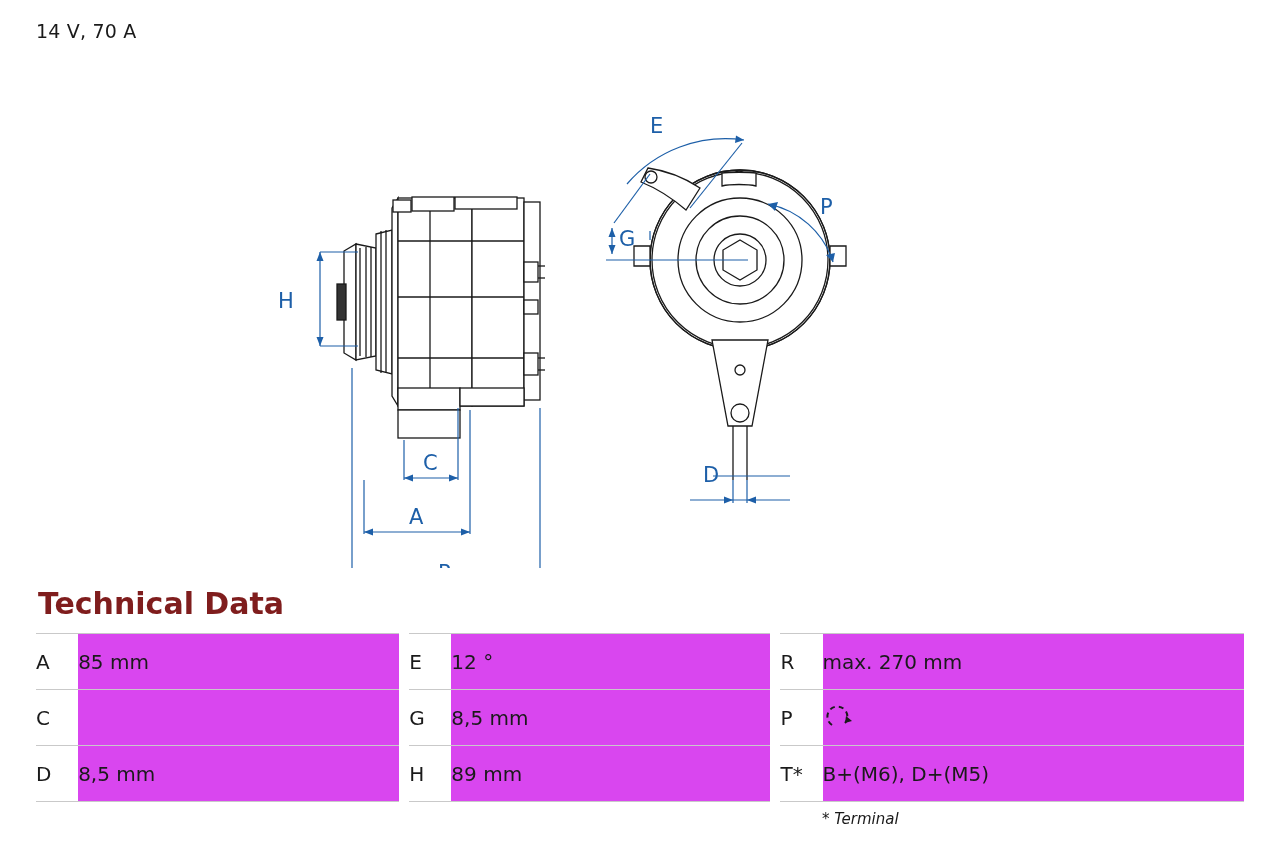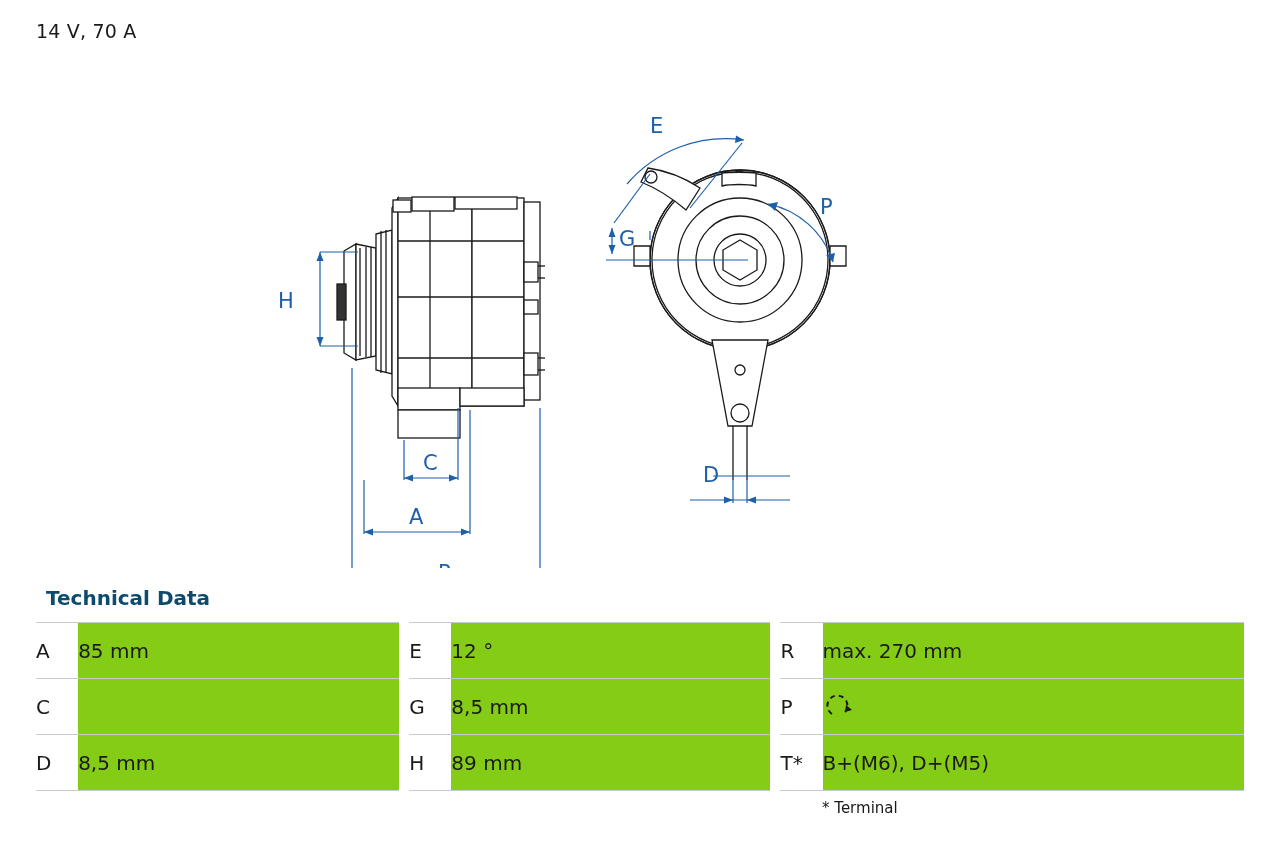--- a/index.html
+++ b/index.html
@@ -31,60 +31,61 @@
     width: 1280px;
     height: 520px;
   }
   .tech-section {
     position: absolute;
     left: 36px;
     top: 586px;
     width: 1208px;
   }
   .tech-title {
-    font-size: 20px;
+    font-size: 30px;
     font-weight: bold;
-    color: #0c4a6e;
-    margin: 0 0 12px 10px;
+    color: #7f1d1d;
+    margin: 0 0 12px 2px;
   }
   table.tech {
     border-collapse: collapse;
     width: 1208px;
     table-layout: fixed;
   }
   table.tech td {
     border-top: 1px solid #c9c9c9;
     border-bottom: 1px solid #c9c9c9;
     height: 55px;
     font-size: 20px;
     vertical-align: middle;
     padding: 0;
   }
   td.key {
     width: 40px;
     padding-left: 8px;
     color: #1a1a1a;
   }
   td.val {
-    background: #84cc16;
+    background: #d946ef;
     padding-left: 14px;
     color: #1a1a1a;
   }
   col.k { width: 42px; }
   col.v1 { width: 320px; }
   col.sp { width: 10px; }
   col.v2 { width: 318px; }
   col.v3 { width: 420px; }
   td.spacer { border: none !important; background: #fff; }
   .footnote {
     text-align: left;
     font-size: 15px;
     color: #1a1a1a;
     margin-top: 8px;
     padding-left: 786px;
+    font-style: italic;
   }
   .p-icon {
     display: inline-block;
     width: 34px;
     height: 26px;
     vertical-align: middle;
   }
 </style>
 </head>
 <body>

